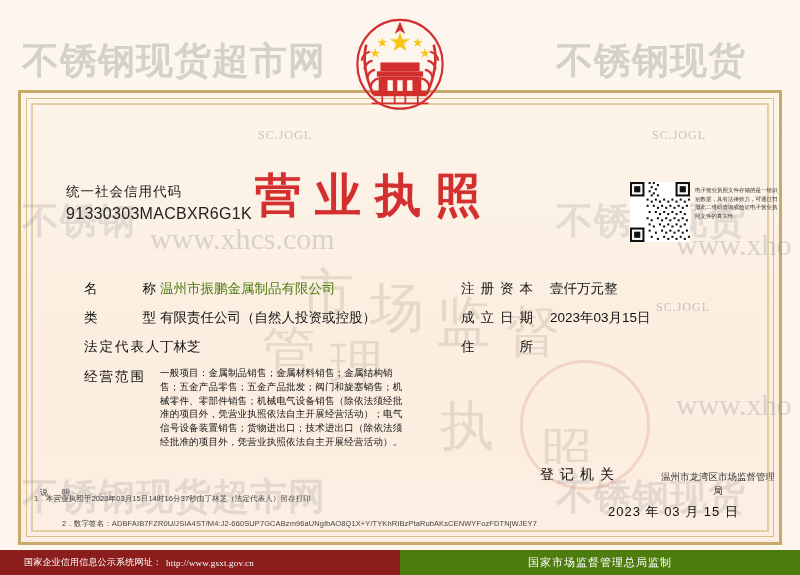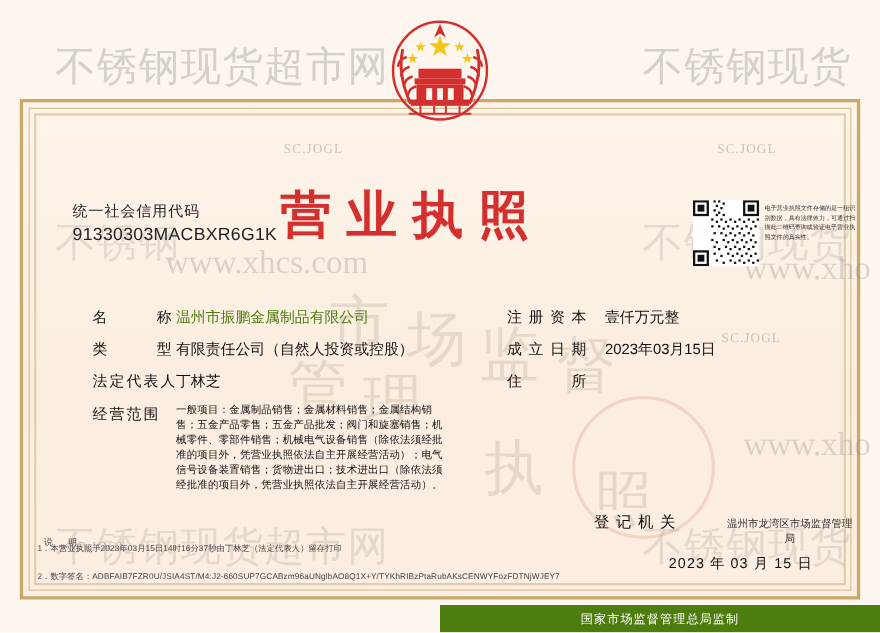--- a/index.html
+++ b/index.html
@@ -18,25 +18,24 @@
 
   
   .wm-layer {
     position: absolute; inset: 0;
     pointer-events: none;
     z-index: 5;
   }
   .wm-big {
     position: absolute;
     font-size: 37px;
-    font-weight: normal;
+    font-weight: bold;
     color: rgba(120,120,120,0.30);
     white-space: nowrap;
     letter-spacing: 1px;
-    margin-left: 28px;
   }
   .wm-small {
     position: absolute;
     font-size: 12px;
     color: rgba(120,120,120,0.40);
     white-space: nowrap;
     letter-spacing: 1px;
     font-family: "Liberation Serif", serif;
   }
   .wm-url {
@@ -440,17 +439,21 @@
   </div>
 
   <div class="seal"></div>
 
   <div class="reg-label">登记机关</div>
   <div class="reg-value">温州市龙湾区市场监督管理局</div>
   <div class="reg-date">2023 年   03 月  15 日</div>
 
   <div class="note-title">说　明</div>
   <div class="note-line" style="left:34px; top:494px;">1．本营业执照于2023年03月15日14时16分37秒由丁林芝（法定代表人）留存打印</div>
-  <div class="note-line" style="left:34px; top:519px;">2．数字签名：ADBFAIB7FZR0U/JSIA4ST/M4:J2-660SUP7GCABzm96aUNglbAO8Q1X+Y/TYKhRIBzPtaRubAKsCENWYFozFDTNjWJEY7</div>
-
+  <div class="note-line" style="left:34px; top:519px;padding-left:28px;">2．数字签名：ADBFAIB7FZR0U/JSIA4ST/M4:J2-660SUP7GCABzm96aUNglbAO8Q1X+Y/TYKhRIBzPtaRubAKsCENWYFozFDTNjWJEY7</div>
+
+  <div class="bottom-left">
+    <span>国家企业信用信息公示系统网址：</span>
+    <span class="bottom-url">http://www.gsxt.gov.cn</span>
+  </div>
   <div class="bottom-right">国家市场监督管理总局监制</div>
 
 </div>
 
 </body></html>

